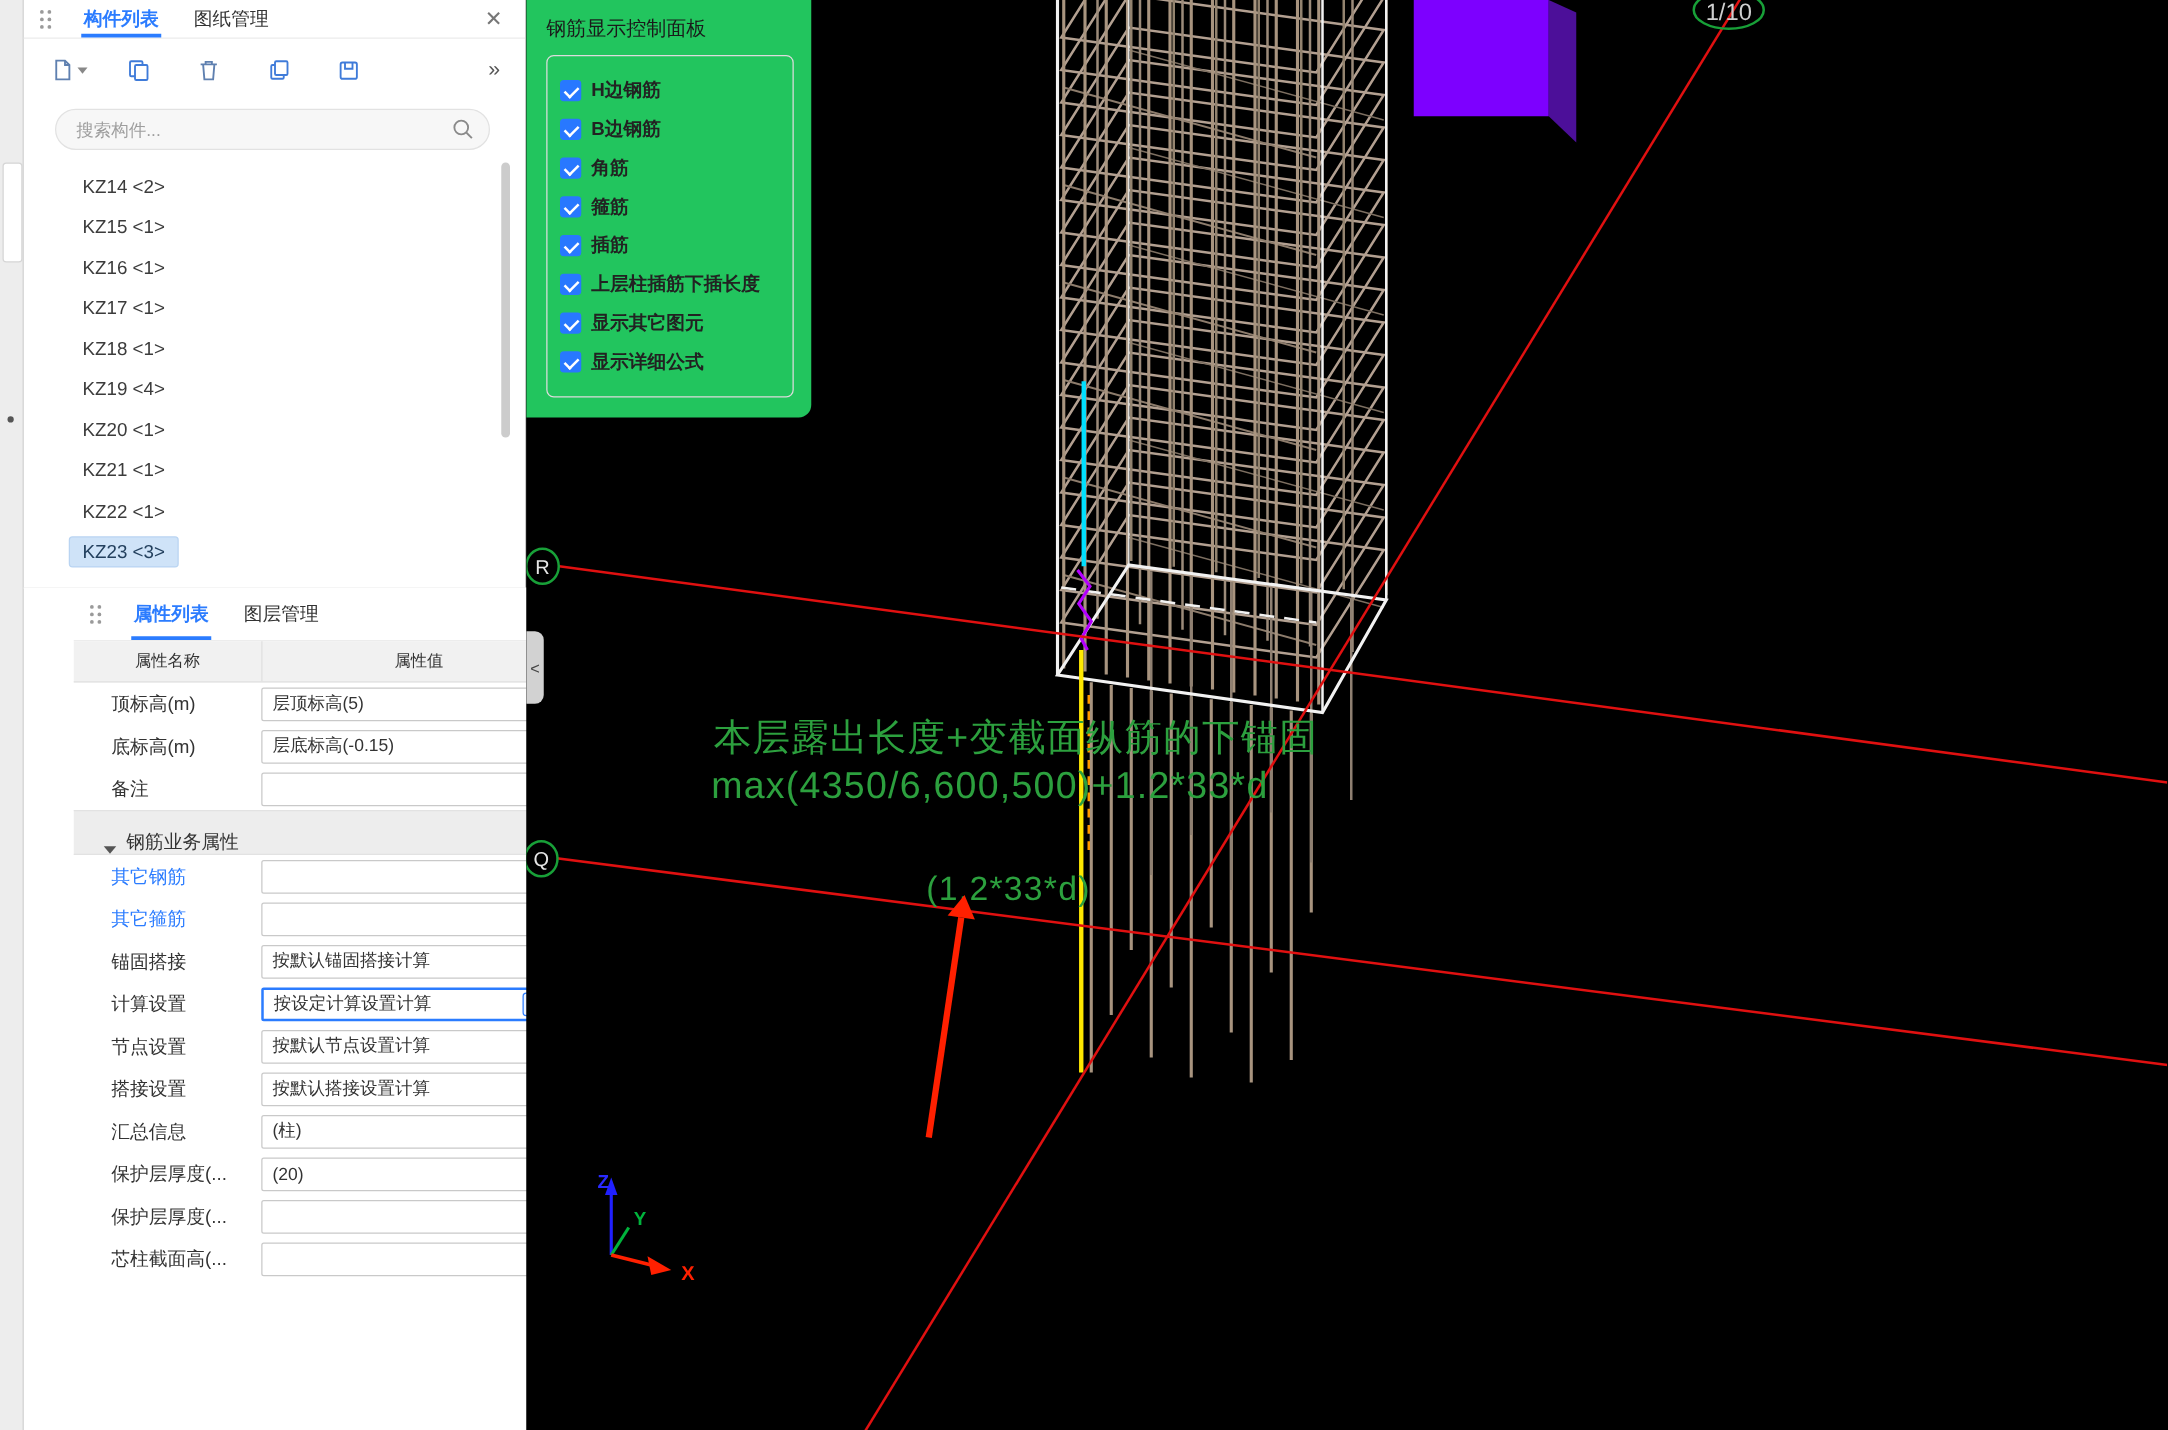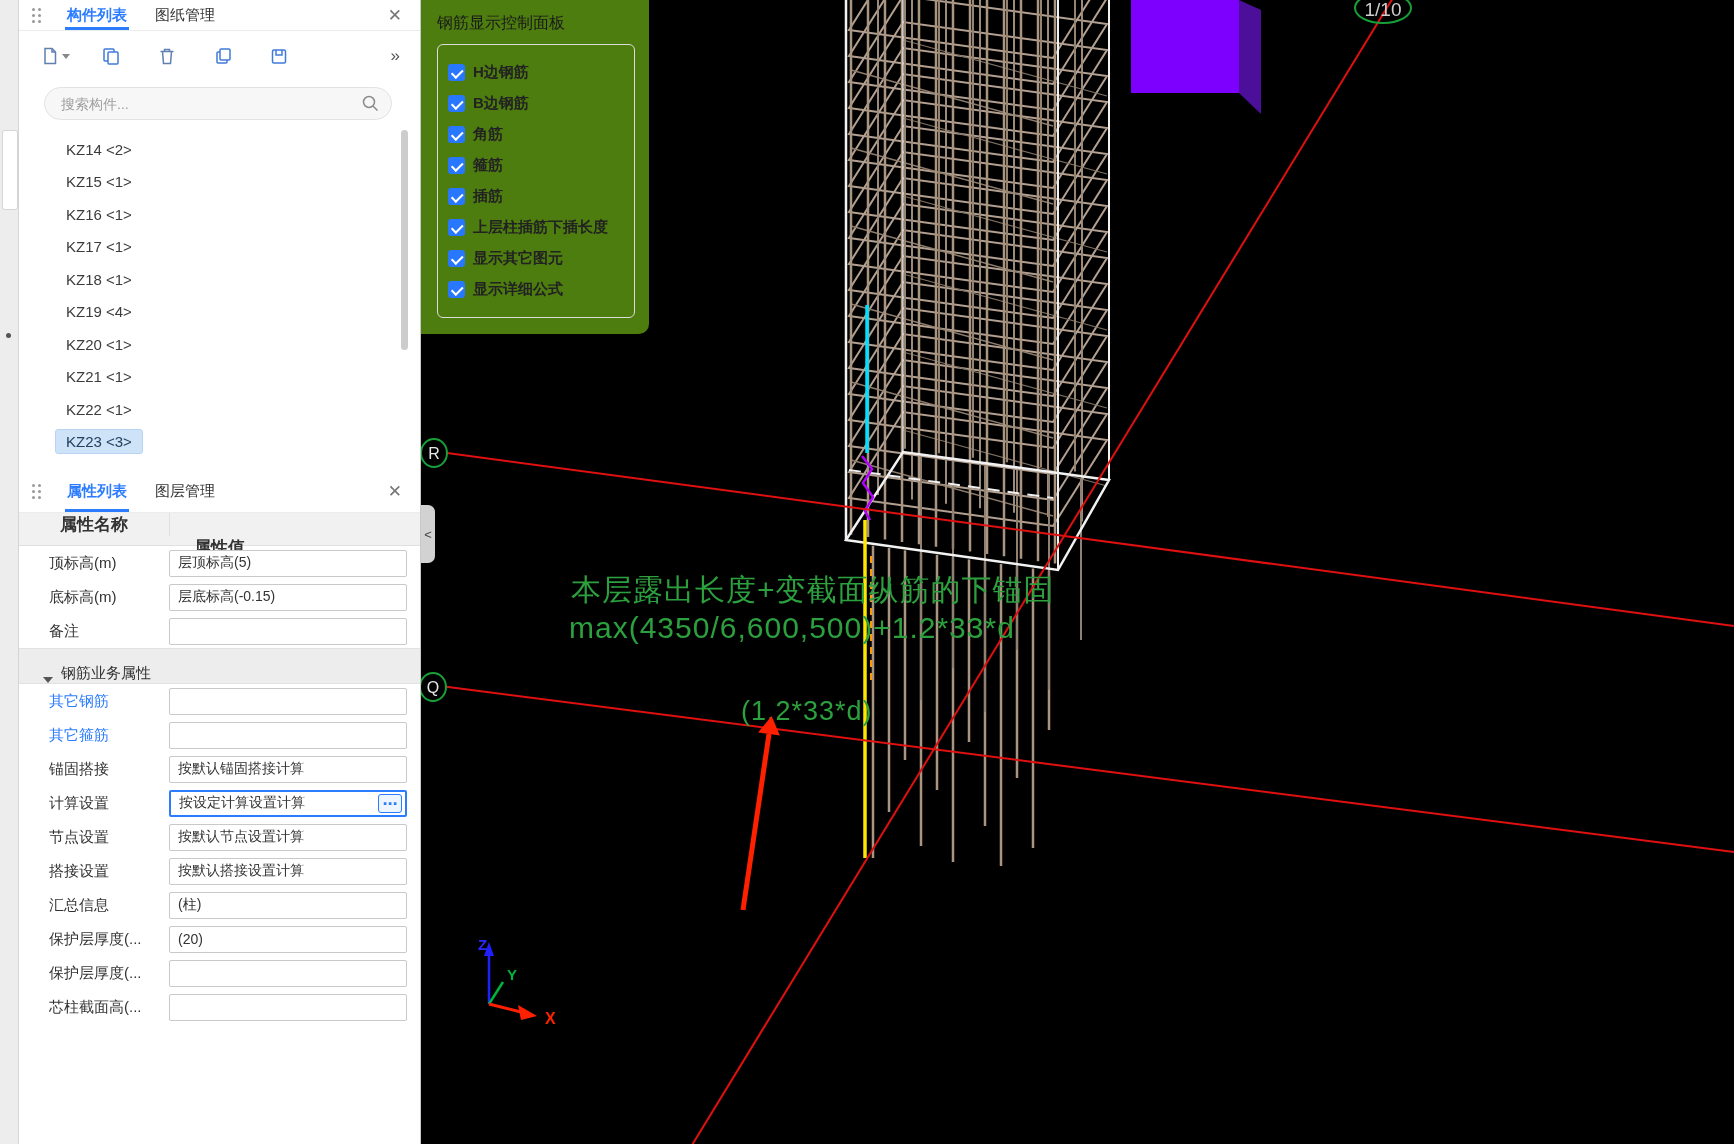--- a/index.html
+++ b/index.html
@@ -36,40 +36,40 @@
   .searchbox input::placeholder{color:#9e9e9e;}
   .searchbox svg{position:absolute;right:12px;top:7px;}
   .component-list{margin-top:13px;padding-left:36px;}
   .list-item{height:32.5px;display:flex;align-items:center;font-size:15px;color:#3c3c3c;cursor:pointer;}
   .item-label{padding:3px 10px;border-radius:3px;border:1px solid transparent;}
   .list-item.selected .item-label{background:#cfe3f8;border-color:#b9d4f2;color:#23405e;}
   .scrollbar{position:absolute;right:12px;top:130px;width:7px;height:300px;}
   .scroll-thumb{width:7px;height:220px;background:#cccccc;border-radius:4px;}
 
   
-  .property-panel{position:absolute;left:19px;top:470px;width:401px;height:674px;border-right:1px solid #c9c9c9;overflow:hidden;}
-  .prop-header{display:flex;height:32px;background:#f1f1f1;border-bottom:1px solid #e0e0e0;font-size:17px;font-weight:bold;color:#333;flex-direction:column;}
+  .property-panel{position:absolute;left:19px;top:470px;width:401px;height:674px;border-right:1px solid #c9c9c9;overflow:hidden;padding-left:40px;}
+  .prop-header{display:flex;height:32px;background:#f1f1f1;border-bottom:1px solid #e0e0e0;font-size:13px;font-weight:normal;color:#333;}
   .prop-header .col-name{width:150px;display:flex;align-items:center;justify-content:center;border-right:1px solid #e0e0e0;}
   .prop-header .col-value{flex:1;display:flex;align-items:center;justify-content:center;}
   .prop-row{display:flex;align-items:center;height:34px;padding-left:30px;}
   .prop-name{width:120px;font-size:15px;color:#333;white-space:nowrap;overflow:hidden;flex:none;}
   .prop-name.link{color:#2b7cff;cursor:pointer;}
   .prop-value{flex:1;margin-right:13px;height:27px;border:1px solid #c9c9c9;border-radius:2px;display:flex;align-items:center;
     padding:0 8px;font-size:14px;color:#333;position:relative;background:#fff;box-sizing:border-box;}
   .prop-value.active{border:2px solid #2b7cff;}
   .dots-btn{position:absolute;right:3px;top:2px;width:24px;height:19px;border:1px solid #2b7cff;border-radius:3px;color:#2b7cff;
     background:#eef5ff;font-size:15px;line-height:17px;text-align:center;font-weight:bold;cursor:pointer;box-sizing:border-box;}
   .prop-group{display:flex;align-items:flex-end;height:34px;background:#ededed;padding-left:24px;font-size:15px;color:#333;gap:8px;
     border-top:1px solid #e2e2e2;border-bottom:1px solid #e2e2e2;cursor:pointer;}
   .tri{width:0;height:0;border-left:5px solid transparent;border-right:5px solid transparent;border-top:6px solid #555;}
 
   
   .viewport{position:absolute;left:421px;top:0;width:1313px;height:1144px;background:#000;overflow:hidden;}
   #scene{position:absolute;left:0;top:0;}
-  .rebar-panel{position:absolute;left:0;top:0;width:228px;background:#4d7c0f;border-radius:0 0 10px 0;
+  .rebar-panel{position:absolute;left:0;top:0;width:228px;background:#22c55e;border-radius:0 0 10px 0;
     box-shadow:2px 4px 14px rgba(0,0,0,.45);padding-bottom:16px;}
   .rp-title{font-size:16px;color:#1a1a1a;padding:13px 0 10px 16px;}
   .rp-box{margin:0 14px 0 16px;border:1px solid #dcdcdc;border-radius:6px;padding:12px 10px;font-weight:bold;}
   .rp-row{display:flex;align-items:center;height:31px;gap:8px;cursor:pointer;}
   .cb{width:17px;height:17px;border-radius:3px;background:#2878ff;position:relative;flex:none;}
   .cb::after{content:"";position:absolute;left:5.5px;top:2.5px;width:4.5px;height:8.5px;border-right:2px solid #fff;border-bottom:2px solid #fff;transform:rotate(45deg);}
   .rp-label{font-size:15px;color:#222;white-space:nowrap;}
   .collapse-handle{position:absolute;left:0;top:505px;width:14px;height:58px;background:#d2d2d2;border-radius:0 7px 7px 0;
     display:flex;align-items:center;justify-content:center;font-size:13px;color:#444;cursor:pointer;}
 

